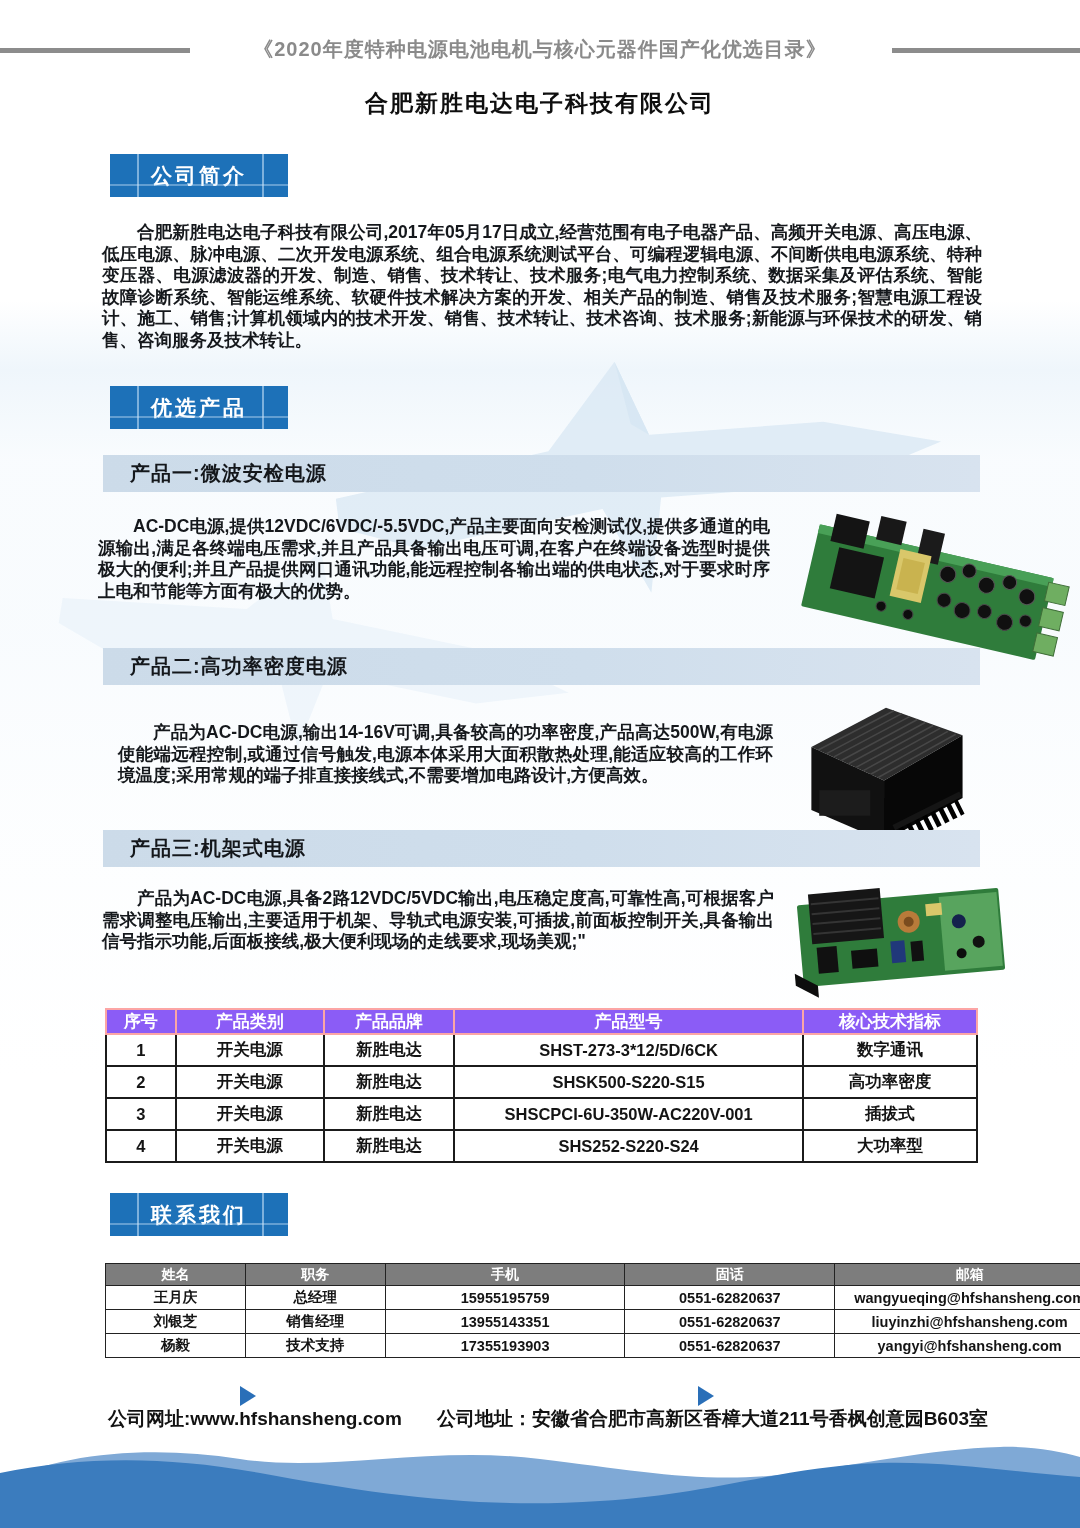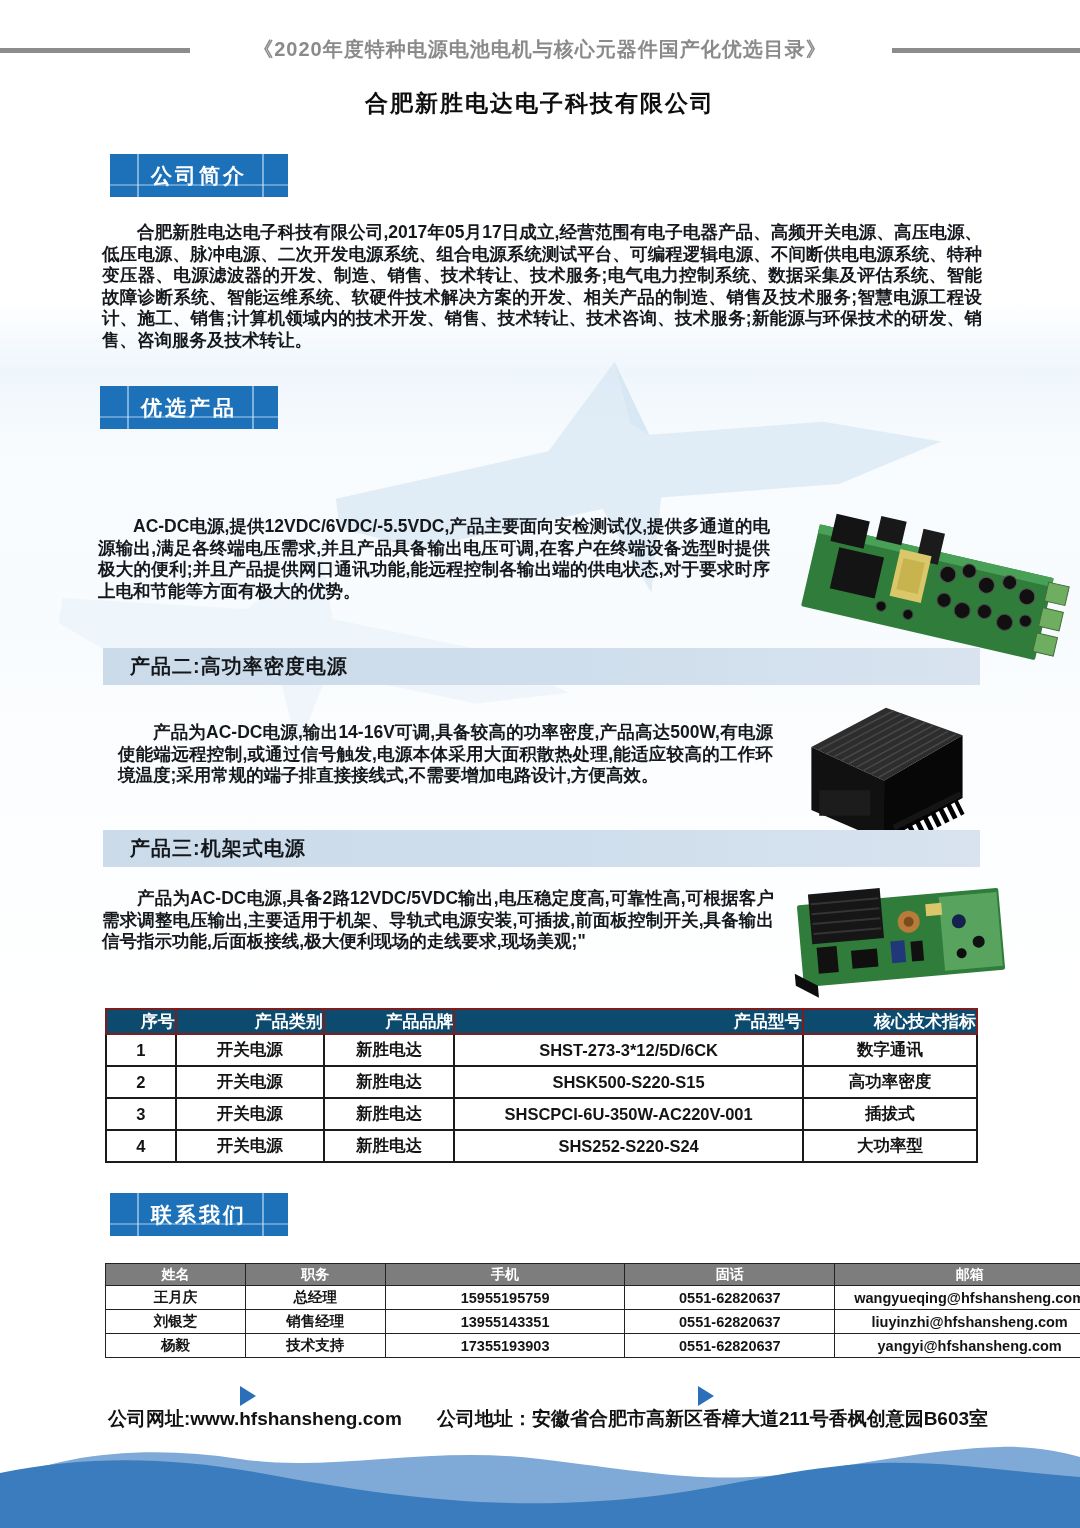--- a/index.html
+++ b/index.html
@@ -36,22 +36,22 @@
   .banner{
     position:absolute;left:103px;width:877px;height:37px;
     background:linear-gradient(90deg,#ccdbe9 0%,#cfdeec 55%,#d8e3ef 100%);
     display:flex;align-items:center;padding-left:27px;box-sizing:border-box;
     font-size:20px;font-weight:800;color:#14171b;letter-spacing:1px;
   }
   
   table{border-collapse:collapse;position:absolute;table-layout:fixed;}
   .ptable{left:105px;top:1008px;width:873px;}
   .ptable th{
-    background:#0c4a6e;color:#ffffff;font-size:17px;font-weight:700;height:23px;
-    border:2px solid #7f1d1d;padding:0;text-align:right;
+    background:#8b5cf6;color:#ffffff;font-size:17px;font-weight:700;height:23px;
+    border:2px solid #fca5a5;padding:0;text-align:center;
   }
   .ptable td{
     font-size:16.5px;font-weight:600;height:30px;border:2px solid #1b1b1b;
     text-align:center;padding:0;color:#141414;background:#fff;
   }
   .ctable{left:105px;top:1263px;width:1000px;}
   .ctable th{
     background:#7d7d7d;color:#ffffff;font-size:14px;font-weight:700;height:21px;
     border:1.5px solid #222;padding:0;text-align:center;
   }
@@ -92,27 +92,30 @@
   <div class="company-name">合肥新胜电达电子科技有限公司</div>
 
   <div class="badge" style="left:110px;top:154px;">
     <i class="v v1"></i>
     <i class="v v2"></i>
     <i class="h"></i>
     <span>公司简介</span>
   </div>
   <p class="para" style="left:102px;top:222px;width:880px;margin:0;">合肥新胜电达电子科技有限公司,2017年05月17日成立,经营范围有电子电器产品、高频开关电源、高压电源、低压电源、脉冲电源、二次开发电源系统、组合电源系统测试平台、可编程逻辑电源、不间断供电电源系统、特种变压器、电源滤波器的开发、制造、销售、技术转让、技术服务;电气电力控制系统、数据采集及评估系统、智能故障诊断系统、智能运维系统、软硬件技术解决方案的开发、相关产品的制造、销售及技术服务;智慧电源工程设计、施工、销售;计算机领域内的技术开发、销售、技术转让、技术咨询、技术服务;新能源与环保技术的研发、销售、咨询服务及技术转让。</p>
 
-  <div class="badge" style="left:100px;top:386px;">
+  <div class="badge" style="left:110px;top:386px;">
     <i class="v v1"></i>
     <i class="v v2"></i>
     <i class="h"></i>
     <span>优选产品</span>
   </div>
 
+  <div class="banner" style="top:455px;">
+    <span>产品一:微波安检电源</span>
+  </div>
   <p class="para" style="left:98px;top:516px;width:672px;margin:0;">AC-DC电源,提供12VDC/6VDC/-5.5VDC,产品主要面向安检测试仪,提供多通道的电源输出,满足各终端电压需求,并且产品具备输出电压可调,在客户在终端设备选型时提供极大的便利;并且产品提供网口通讯功能,能远程控制各输出端的供电状态,对于要求时序上电和节能等方面有极大的优势。</p>
   <svg class="photo" style="left:795px;top:500px;width:282px;height:172px;" viewBox="0 0 282 172">
     <g transform="rotate(13 141 86)">
       <rect x="14" y="52" width="240" height="84" rx="2" fill="#2f7c3b"></rect>
       <rect x="14" y="52" width="240" height="9" fill="#49a057"></rect>
       <rect x="250" y="57" width="21" height="19" fill="#6fae61" stroke="#3f6e38"></rect>
       <rect x="250" y="83" width="21" height="19" fill="#6fae61" stroke="#3f6e38"></rect>
       <rect x="250" y="109" width="21" height="19" fill="#6fae61" stroke="#3f6e38"></rect>
       <rect x="28" y="38" width="34" height="28" fill="#141414"></rect>
       <rect x="72" y="30" width="26" height="24" fill="#181818"></rect>

